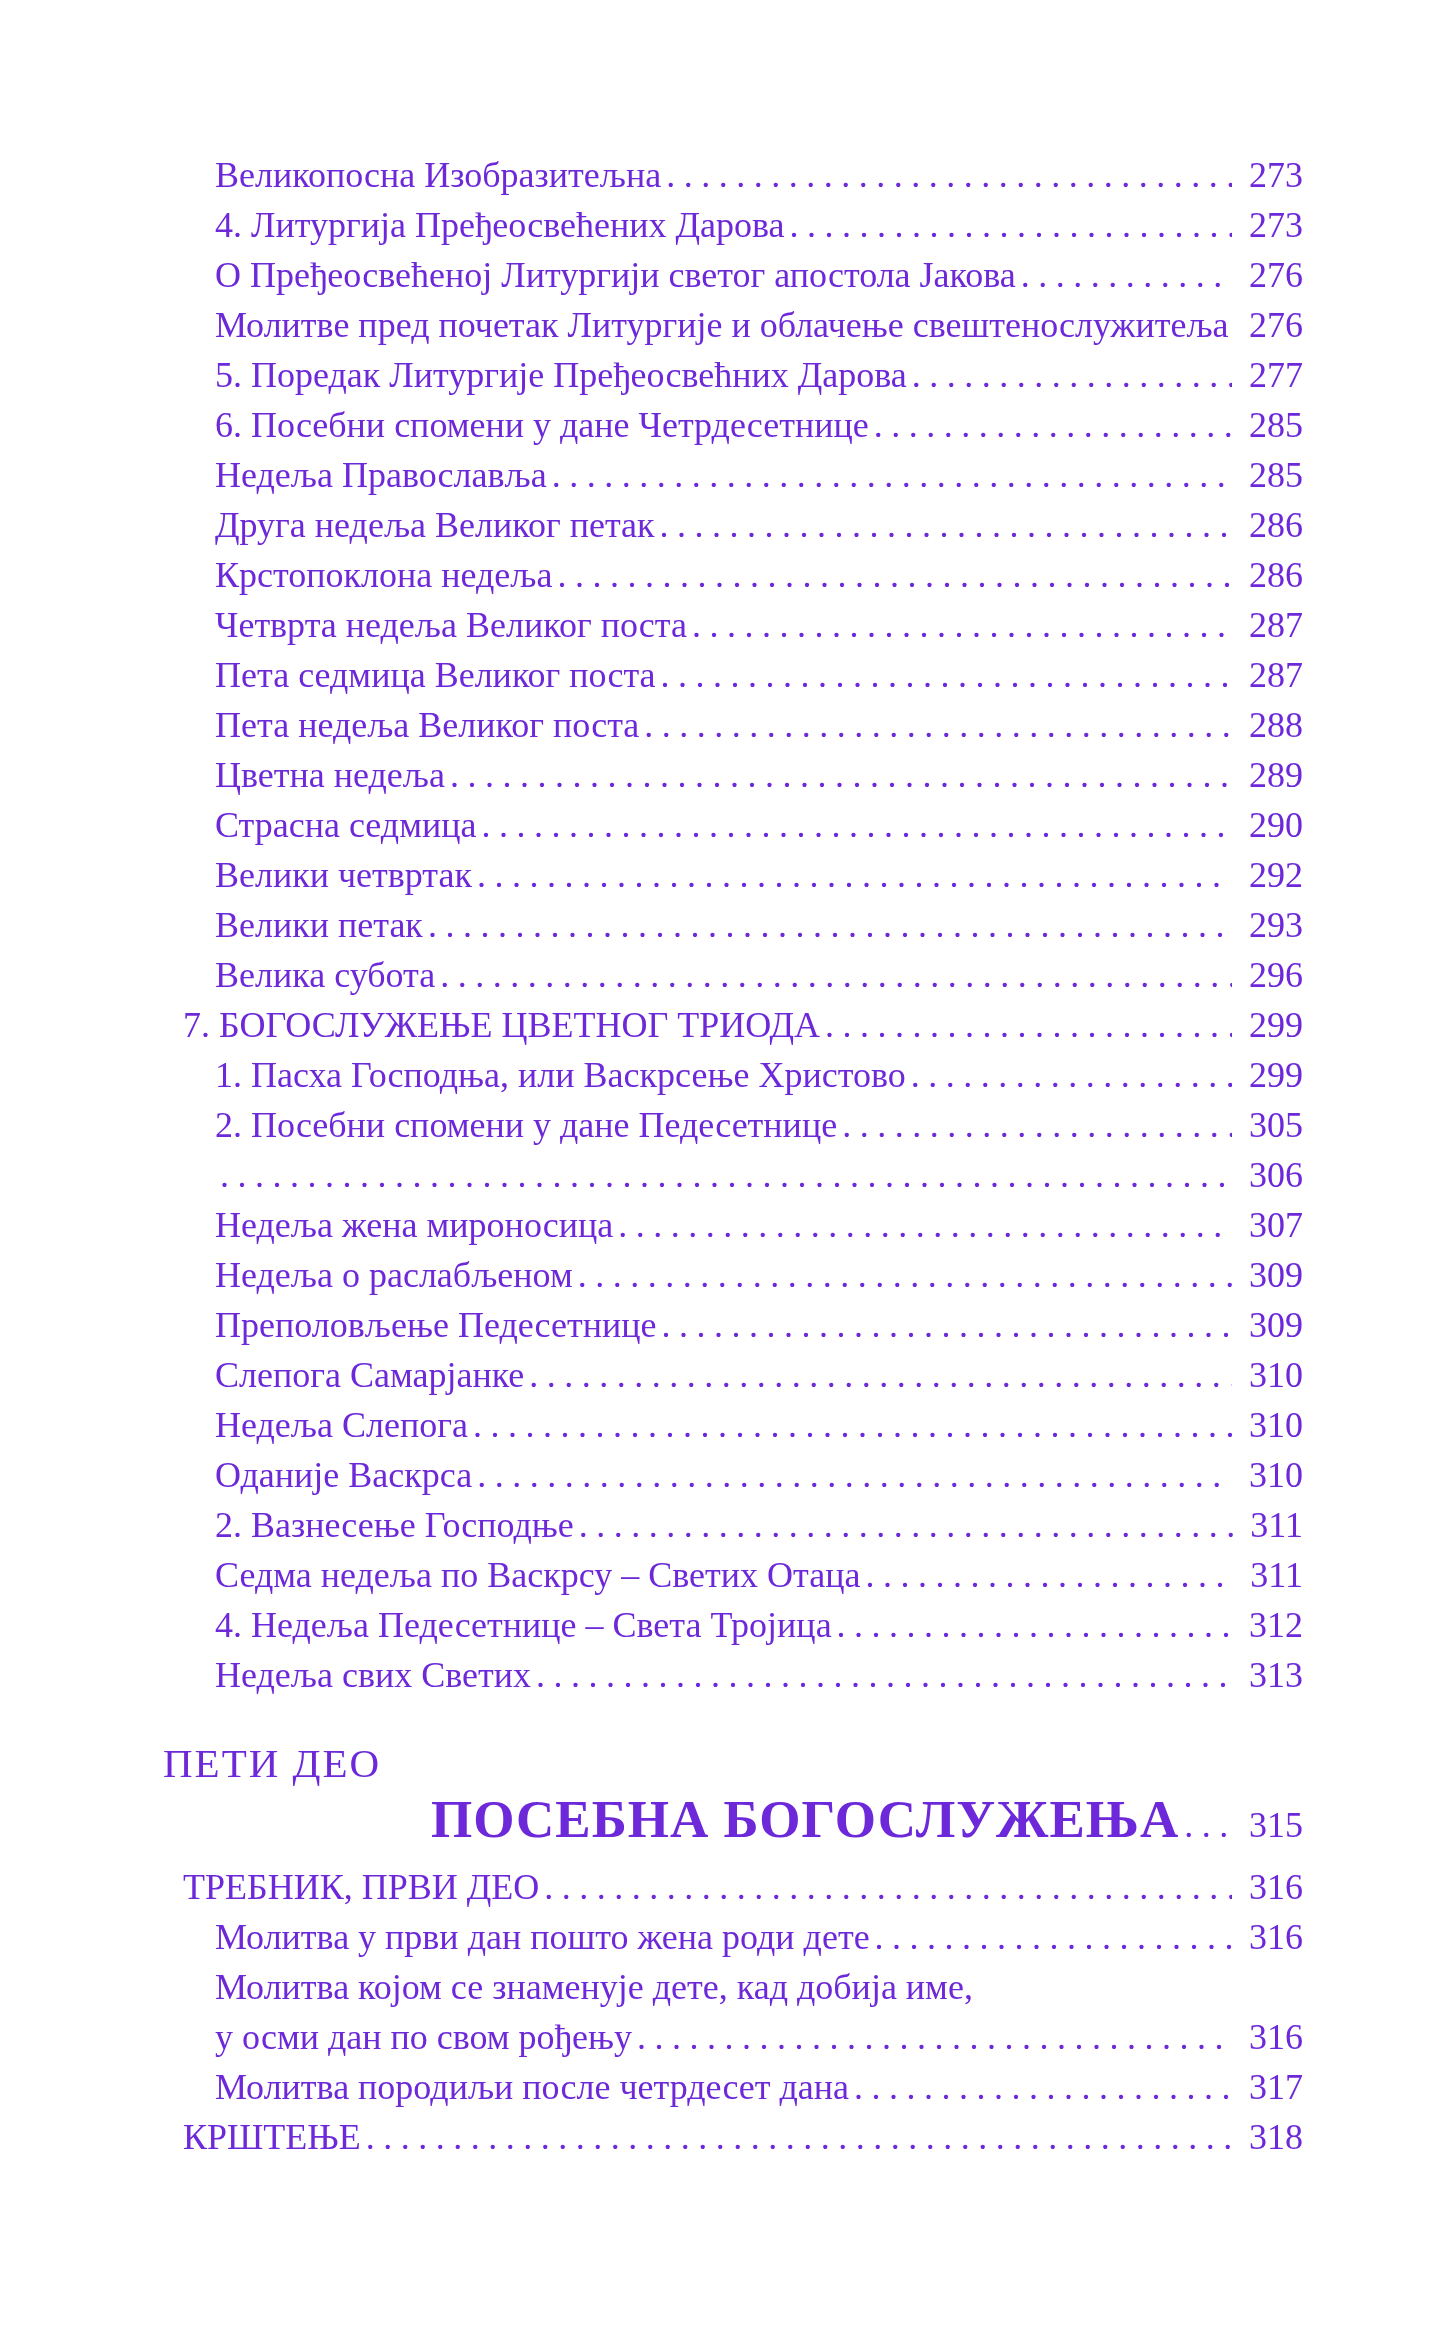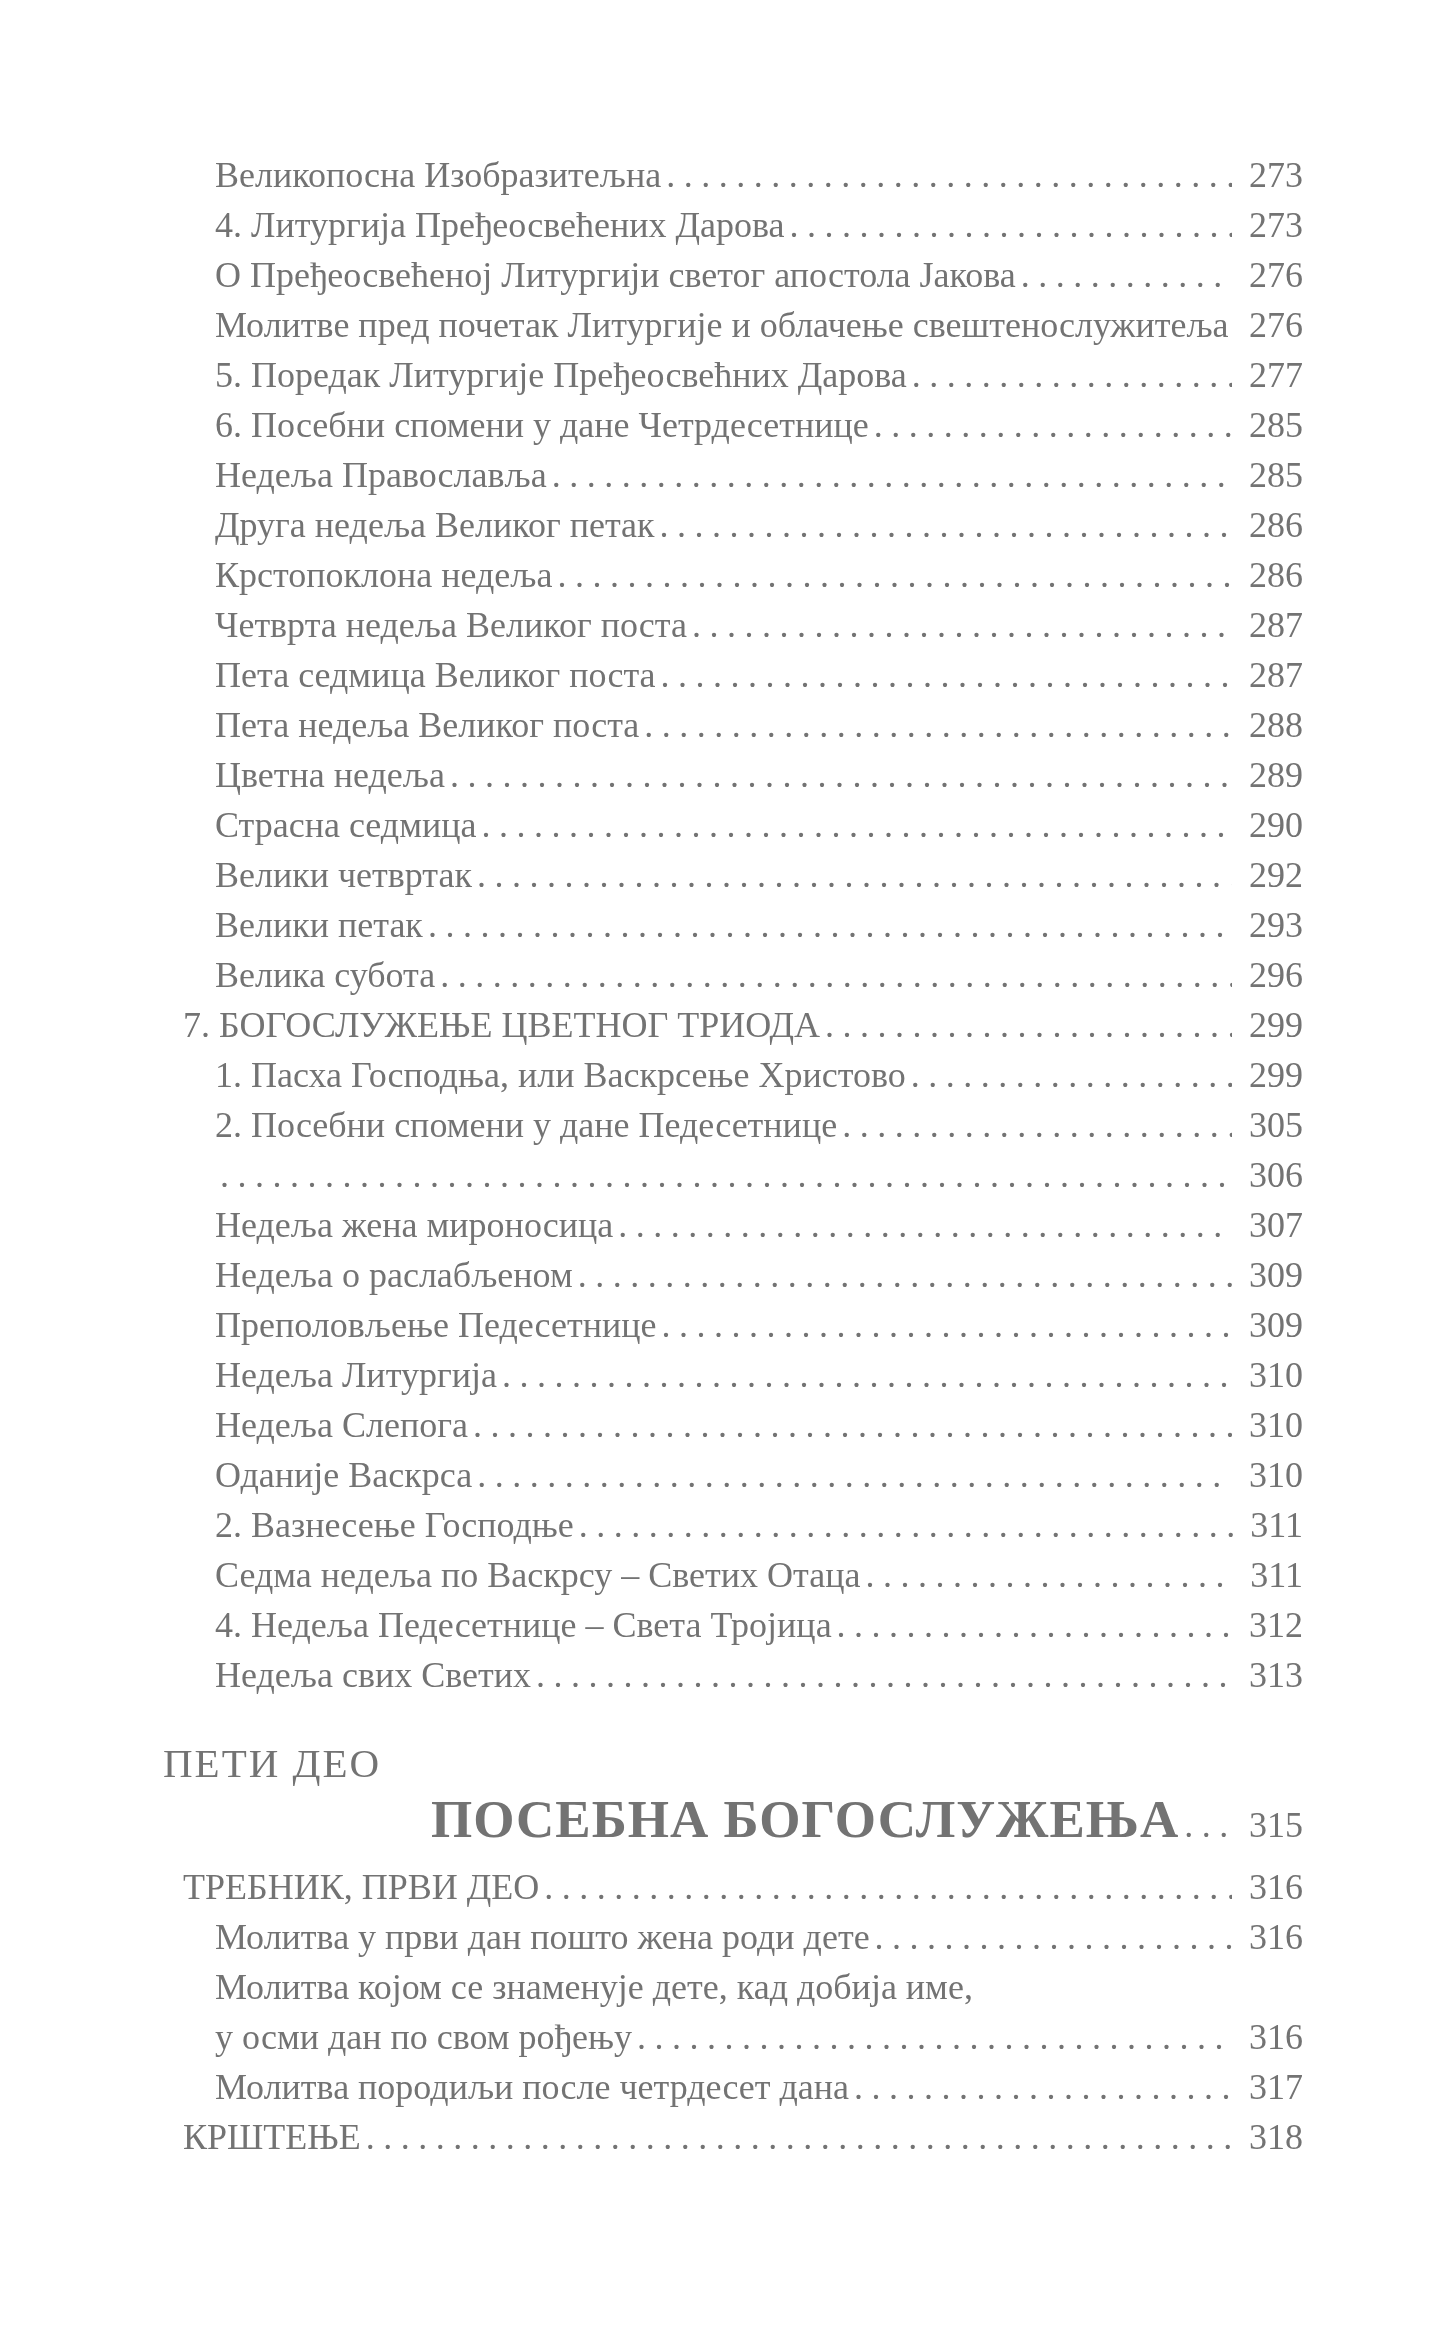--- a/index.html
+++ b/index.html
@@ -6,21 +6,21 @@
     margin: 0;
     padding: 0;
     background: #ffffff;
   }
   .page {
     position: relative;
     width: 1445px;
     height: 2332px;
     background: #ffffff;
     font-family: "Liberation Serif", "DejaVu Serif", serif;
-    color: #737373;
+    color: #6d28d9;
     overflow: hidden;
   }
   .content {
     position: absolute;
     left: 183px;
     top: 150px;
     width: 1120px;
   }
   .row {
     display: flex;
@@ -194,21 +194,21 @@
           <span class="label">Недеља о раслабљеном</span>
           <span class="leader"></span>
           <span class="pagenum">309</span>
         </div>
         <div class="row lvl1">
           <span class="label">Преполовљење Педесетнице</span>
           <span class="leader"></span>
           <span class="pagenum">309</span>
         </div>
         <div class="row lvl1">
-          <span class="label">Недеља Литургија</span>
+          <span class="label">Слепога Самарјанке</span>
           <span class="leader"></span>
           <span class="pagenum">310</span>
         </div>
         <div class="row lvl1">
           <span class="label">Недеља Слепога</span>
           <span class="leader"></span>
           <span class="pagenum">310</span>
         </div>
         <div class="row lvl1">
           <span class="label">Оданије Васкрса</span>

